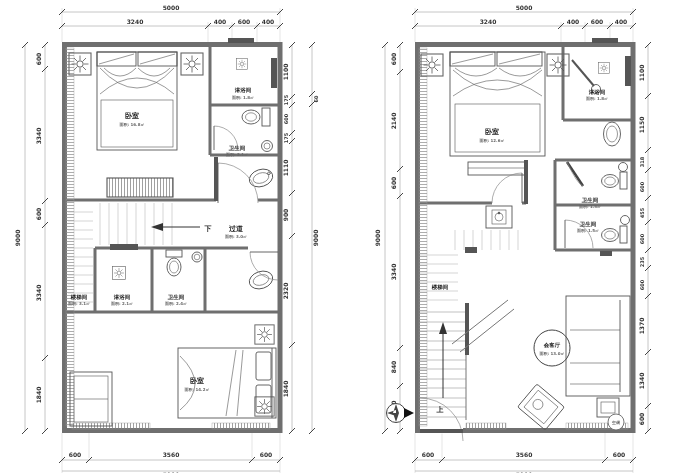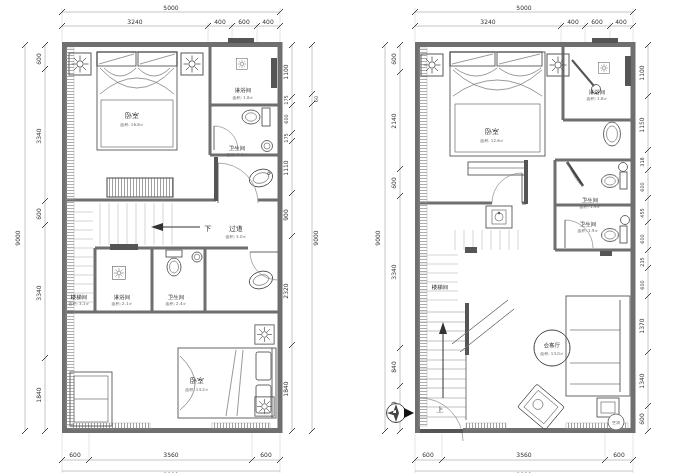--- a/index.html
+++ b/index.html
@@ -1,17 +1,17 @@
 <!DOCTYPE html>
 <html><head>
 <meta charset="utf-8">
 <style>
   html,body{margin:0;padding:0;background:#fff;}
   .canvas{position:relative;width:664px;height:473px;background:#ffffff;overflow:hidden;
-          font-family:"DejaVu Sans",sans-serif;}
+          font-family:"DejaVu Sans",sans-serif;font-weight:bold;}
   svg{position:absolute;left:0;top:0;}
   text{text-anchor:middle;fill:#333;}
   .dim{font-size:6px;}
   .dim-sm{font-size:5px;}
   .room-sm{font-size:5.5px;fill:#222;}
   .tiny{font-size:4px;fill:#666;}
   .big{font-size:7px;fill:#222;}
   .dimline{stroke:#999;stroke-width:0.55;fill:none;}
   .tick{stroke:#444;stroke-width:1;fill:none;}
   .ext{stroke:#bbb;stroke-width:0.4;fill:none;}

